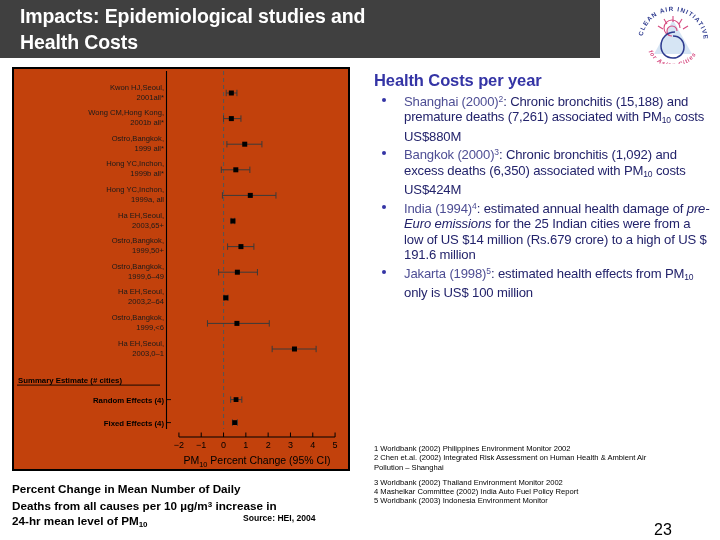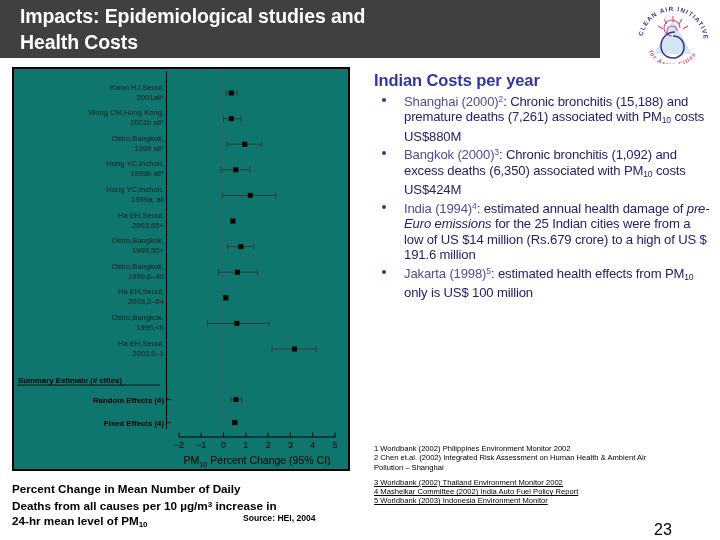--- a/index.html
+++ b/index.html
@@ -39,21 +39,21 @@
     width: 86px; height: 62px;
   }
   #logo svg { display: block; }
 
   
   #chart-panel {
     position: absolute;
     left: 12px; top: 67px;
     width: 338px; height: 404px;
     border: 2px solid #000;
-    background: #0f766e;
+    background: #c2410c;
     box-sizing: border-box;
   }
   #chart-svg { display: block; }
 
   
   #chart-caption {
     position: absolute;
     left: 12px; top: 481px;
     width: 344px;
     font-size: 11.7px;
@@ -112,21 +112,21 @@
   
   #footnotes {
     position: absolute;
     left: 374px; top: 444px;
     width: 300px;
     font-size: 7.6px;
     line-height: 9.3px;
     color: #000;
   }
   #footnotes .grp { margin-bottom: 6px; }
-  #footnotes .grp:last-child { margin-bottom: 12px; text-decoration: underline; }
+  #footnotes .grp:last-child { margin-bottom: 12px; }
 
   
   #page-number {
     position: absolute;
     left: 654px; top: 521px;
     font-size: 16px;
     color: #000;
   }
 
   
@@ -305,21 +305,21 @@
 </div>
 
 <div id="chart-caption">
   <span>Percent Change in Mean Number of Daily</span><br>
   <span>Deaths from all causes per 10 µg/m</span><span class="sup">3</span><span> increase in</span><br>
   <span>24-hr mean level of PM</span><span class="sub">10</span>
 </div>
 <div id="chart-source">Source: HEI, 2004</div>
 
 <div id="right-col">
-  <div id="costs-heading">Indian Costs per year</div>
+  <div id="costs-heading">Health Costs per year</div>
   <ul class="bullets" id="bullet-list">
       <li><span class="dot"></span><span class="city">Shanghai (2000)</span><span class="sup city">2</span><span>: Chronic bronchitis (15,188) and premature deaths (7,261) associated with PM</span><span class="sub">10</span><span> costs US$880M</span></li>
       <li><span class="dot"></span><span class="city">Bangkok (2000)</span><span class="sup city">3</span><span>: Chronic bronchitis (1,092) and excess deaths (6,350) associated with PM</span><span class="sub">10</span><span> costs US$424M</span></li>
       <li><span class="dot"></span><span class="city">India (1994)</span><span class="sup city">4</span><span>: estimated annual health damage of </span><span class="ital">pre-Euro emissions</span><span> for the 25 Indian cities were from a low of US $14 million (Rs.679 crore) to a high of US $ 191.6 million</span></li>
       <li><span class="dot"></span><span class="city">Jakarta (1998)</span><span class="sup city">5</span><span>: estimated health effects from PM</span><span class="sub">10</span><span> only is US$ 100 million</span></li>
     </ul>
 </div>
 
 <div id="footnotes">
   <div class="grp">

